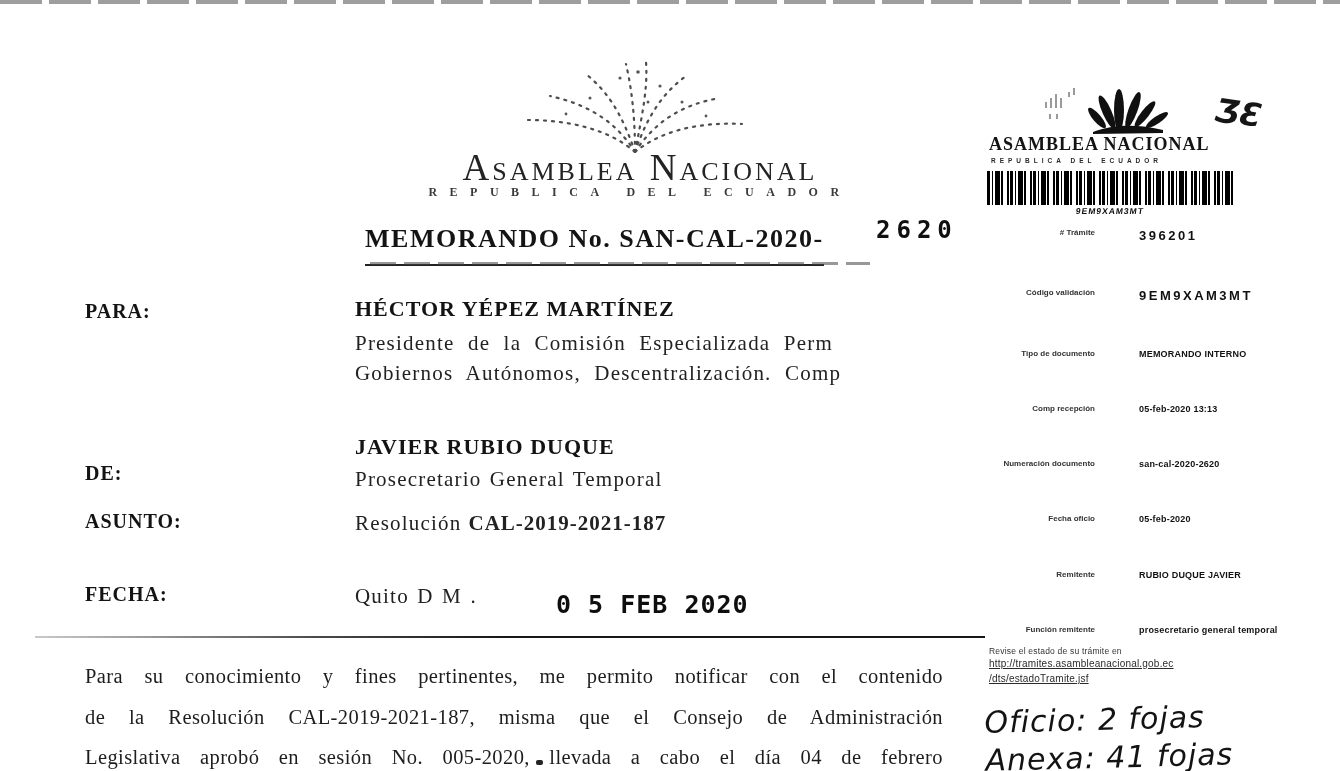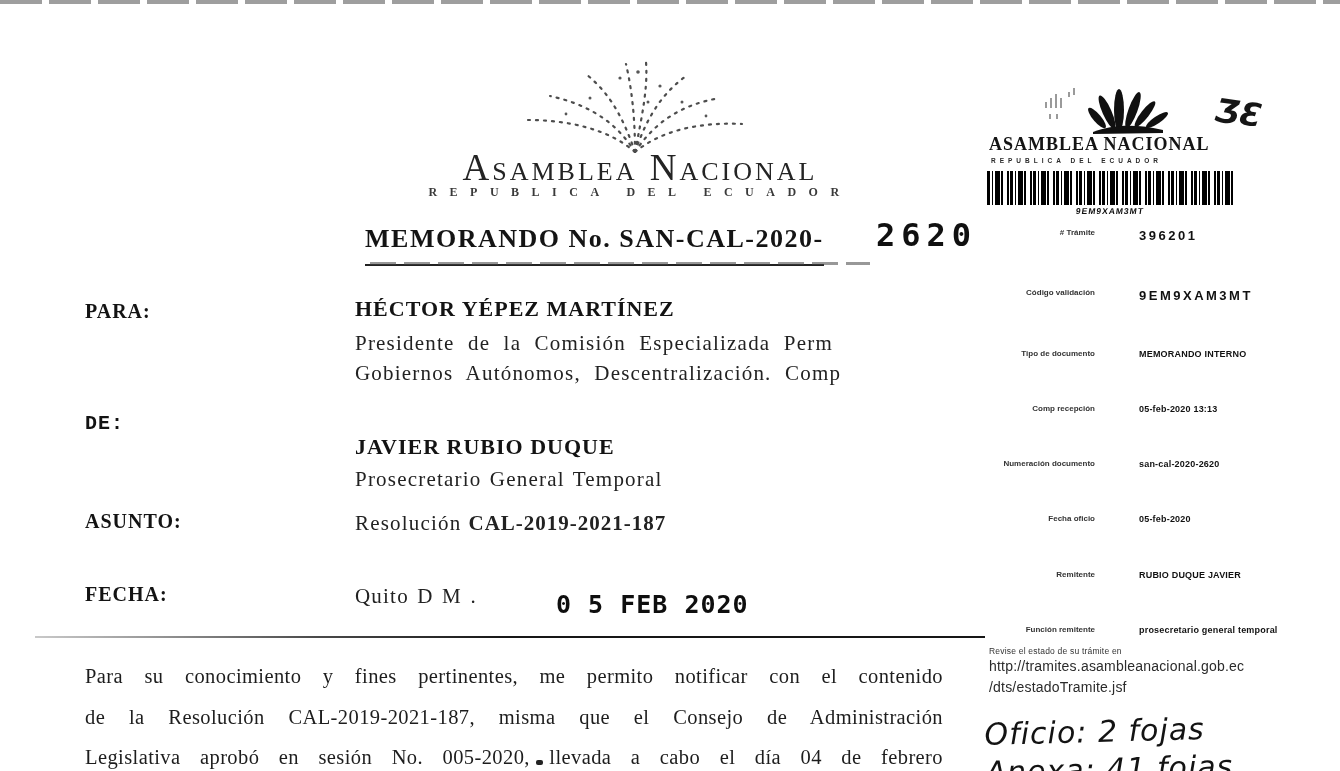--- a/index.html
+++ b/index.html
@@ -32,21 +32,21 @@
     border-bottom:2.5px solid #222; padding-bottom:10px; color:#141414;
   }
   .memo-underline-smudge {
     position:absolute; left:370px; top:262px; width:500px; height:3px;
     background:repeating-linear-gradient(90deg,#444 0 26px,rgba(255,255,255,0) 26px 34px);
     opacity:.55;
   }
   .memo-number-stamp {
     position:absolute; left:876px; top:216px;
     font-family:"DejaVu Sans Mono", monospace; font-weight:bold;
-    font-size:32px; letter-spacing:6px; color:#101010;
+    font-size:24px; letter-spacing:6px; color:#101010;
   }
   
   .f-label {
     position:absolute; left:85px;
     font-size:20px; font-weight:bold; letter-spacing:1px; color:#131313;
   }
   .f-col { position:absolute; left:355px; }
   .name-line { font-size:22px; font-weight:bold; letter-spacing:1px; color:#131313; }
   .plain-line { font-size:21px; letter-spacing:1.2px; word-spacing:7px; color:#222; white-space:nowrap; line-height:30px; }
   .plain-line.tight { word-spacing:2px; }
@@ -105,21 +105,21 @@
   .srow-label {
     font-size:8px; font-weight:bold; color:#333; text-align:right; line-height:1.25;
   }
   .srow-value {
     font-size:9px; font-weight:bold; color:#111; line-height:1.25; letter-spacing:.2px;
   }
   .srow-value.big { font-size:13px; letter-spacing:2.5px; }
   .stamp-footer { margin-top:10px; padding-left:4px; }
   .stamp-footer-note { font-size:8.5px; color:#333; letter-spacing:.2px; }
   .stamp-footer-link {
-    font-size:14px; color:#2b2b2b; letter-spacing:.2px; line-height:1.5;
+    font-size:10px; color:#2b2b2b; text-decoration:underline; letter-spacing:.2px; line-height:1.5;
   }
   .hand-notes {
     margin-top:14px; font-family:"DejaVu Sans", sans-serif; font-style:italic;
     font-size:30px; color:#131313; line-height:1.25; transform:rotate(-1.5deg);
     letter-spacing:1px; white-space:nowrap;
   }
 </style>
 </head>
 <body>
 
@@ -158,21 +158,21 @@
   <div class="memo-underline-smudge"></div>
   <div class="memo-number-stamp">2620</div>
 
   <div class="f-label" style="top:300px;">PARA:</div>
   <div class="f-col" style="top:296px;">
     <div class="name-line">HÉCTOR YÉPEZ MARTÍNEZ</div>
     <div class="plain-line" style="margin-top:6px;">Presidente de la Comisión Especializada Perm</div>
     <div class="plain-line">Gobiernos Autónomos, Descentralización. Comp</div>
   </div>
 
-  <div class="f-label" style="top:412px;font-family:Liberation Mono, monospace;">DE:</div>
+  <div class="f-label" style="top:462px;">DE:</div>
   <div class="f-col" style="top:434px;">
     <div class="name-line">JAVIER RUBIO DUQUE</div>
     <div class="plain-line tight" style="margin-top:4px;">Prosecretario General Temporal</div>
   </div>
 
   <div class="f-label" style="top:510px;">ASUNTO:</div>
   <div class="f-col" style="top:508px;">
     <span class="plain-line tight">Resolución</span><span class="plain-line tight asunto-bold">CAL-2019-2021-187</span>
   </div>
 

